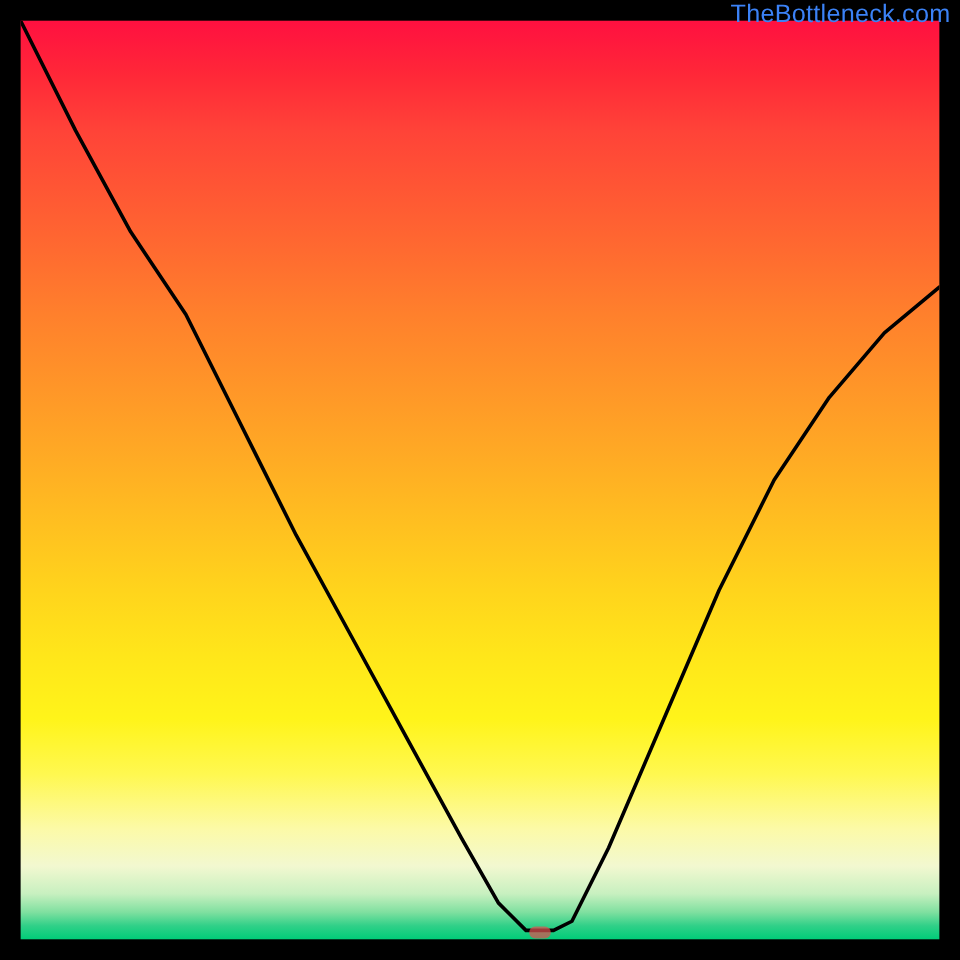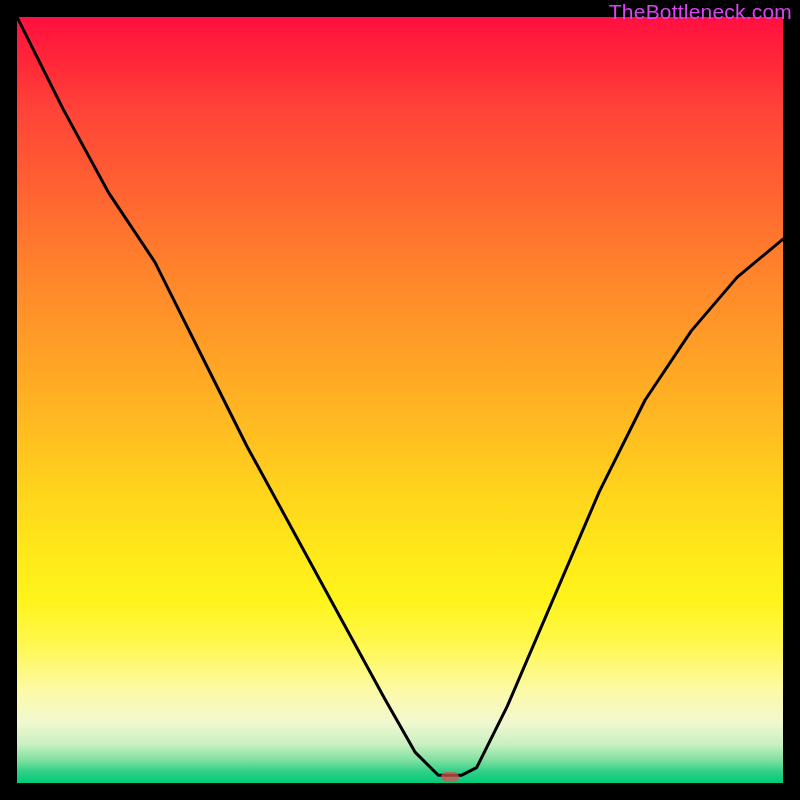--- a/index.html
+++ b/index.html
@@ -58,21 +58,21 @@
     position: absolute;
     inset: 0;
     width: 100%;
     height: 100%;
   }
   .watermark {
     position: absolute;
     top: 0px;
     right: 8px;
     font-size: 21px;
-    color: #d946ef;
+    color: #3b82f6;
     font-weight: 400;
     letter-spacing: 0.2px;
   }
   .peak-marker {
     position: absolute;
     width: 18px;
     height: 10px;
     border-radius: 6px;
     background: rgba(220, 80, 80, 0.72);
     transform: translate(-50%, -50%);

